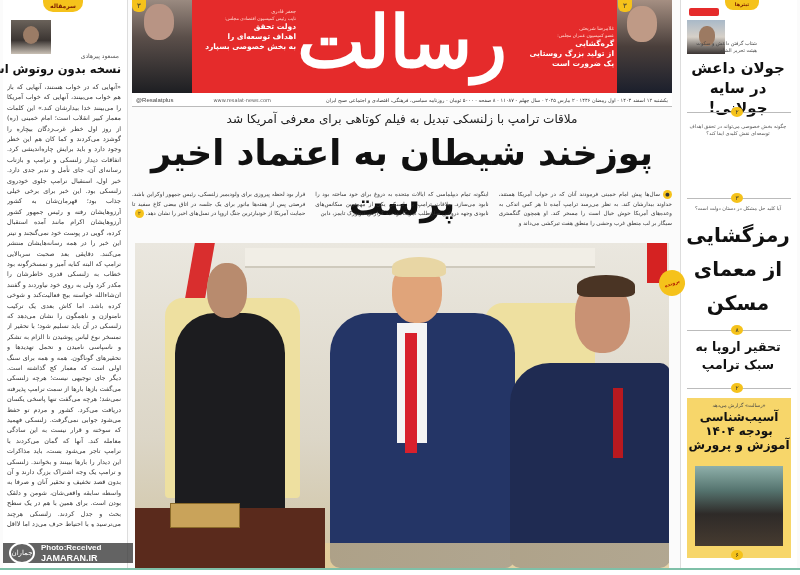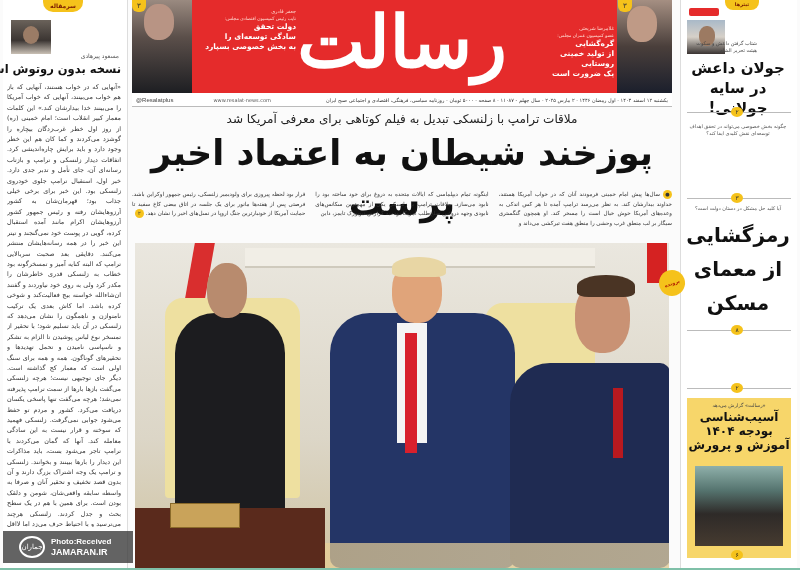--- a/index.html
+++ b/index.html
@@ -9,21 +9,21 @@
   .page { position: absolute; left: 0; top: 0; width: 800px; height: 575px; background: #fbfbfb; }
 
   
   .col-left { position: absolute; left: 3px; top: 0; width: 125px; height: 575px; background: #fff; border-right: 1px solid #ddd; direction: rtl; }
   .tab-badge { position: absolute; top: 0; left: 40px; width: 40px; height: 12px; background: #f5c21b; border-radius: 0 0 10px 10px; font-size: 6px; font-weight: bold; color: #7a1a00; text-align: center; line-height: 11px; }
   .author-photo { position: absolute; top: 20px; left: 8px; width: 40px; height: 34px; background: linear-gradient(180deg, #6a625a 0%, #3b3532 60%, #c9c0b5 100%); }
   .author-photo::after { content: ""; position: absolute; left: 12px; top: 6px; width: 16px; height: 18px; border-radius: 50%; background: #9b7c66; }
   .author-name { position: absolute; top: 52px; right: 8px; font-size: 6px; color: #555; }
   .editorial-title { position: absolute; top: 62px; right: 6px; left: 4px; font-size: 11.5px; font-weight: bold; text-align: right; white-space: nowrap; }
   .editorial-body { position: absolute; top: 82px; right: 6px; left: 4px; height: 445px; font-size: 6.4px; line-height: 10.4px; color: #333; text-align: justify; overflow: hidden; }
-  .watermark { position: absolute; left: 0; bottom: 12px; width: 130px; height: 32px; background: rgba(60,60,60,0.8); color: #fff; direction: ltr; display: flex; align-items: center; gap: 6px; padding-left: 16px; }
+  .watermark { position: absolute; left: 0; bottom: 12px; width: 130px; height: 20px; background: rgba(60,60,60,0.8); color: #fff; direction: ltr; display: flex; align-items: center; gap: 6px; padding-left: 6px; }
   .watermark-logo { width: 26px; height: 22px; border: 2px solid #fff; border-radius: 50%; font-size: 7px; text-align: center; line-height: 18px; }
   .watermark-text { font-size: 8px; line-height: 10px; font-family: "Liberation Sans", sans-serif; font-weight: bold; }
   .watermark-text b { display: block; font-size: 9px; }
 
   
   .masthead { position: absolute; left: 132px; top: 0; width: 540px; height: 93px; background: #e52b2b; overflow: hidden; }
   .mh-photo-left { position: absolute; left: 0; top: 0; width: 60px; height: 93px; background: linear-gradient(180deg, #9a8a80 0%, #5b4f4a 40%, #1d1e22 100%); }
   .mh-photo-left::before { content: ""; position: absolute; left: 12px; top: 4px; width: 30px; height: 36px; border-radius: 45%; background: #b89484; }
   .mh-photo-right { position: absolute; right: 0; top: 0; width: 55px; height: 93px; background: linear-gradient(180deg, #a58f82 0%, #4a3f3b 50%, #1b1f2c 100%); }
   .mh-photo-right::before { content: ""; position: absolute; left: 10px; top: 6px; width: 30px; height: 36px; border-radius: 45%; background: #bf9a86; }
@@ -101,29 +101,29 @@
 
 <div class="page">
 
   <div class="masthead">
     <div class="mh-photo-left"></div>
     <div class="page-num" style="left:0;">۳</div>
     <div class="mh-quote-left">
       <div class="q-name">جعفر قادری</div>
       <div class="q-role">نایب رئیس کمیسیون اقتصادی مجلس:</div>
       <div class="q-text">دولت تحقق</div>
-      <div class="q-text">سادگی توسعه‌ای را</div>
+      <div class="q-text">اهداف توسعه‌ای را</div>
       <div class="q-text">به بخش خصوصی بسپارد</div>
     </div>
     <div class="logo">رسالت</div>
     <div class="mh-quote-right">
       <div class="q-name">غلامرضا شریعتی</div>
       <div class="q-role">عضو کمیسیون عمران مجلس:</div>
       <div class="q-text">گره‌گشایی</div>
-      <div class="q-text">از تولید خمینی روستایی</div>
+      <div class="q-text">از تولید بزرگ روستایی</div>
       <div class="q-text">یک ضرورت است</div>
     </div>
     <div class="mh-photo-right"></div>
     <div class="page-num" style="right:40px;">۳</div>
   </div>
 
   <div class="info-bar">
     <span class="info-handle">@Resalatplus</span>
     <span class="info-site">www.resalat-news.com</span>
     <span class="info-date">یکشنبه ۱۲ اسفند ۱۴۰۳ - اول رمضان ۱۴۴۶ - ۲ مارس ۲۰۲۵ - سال چهلم - ۱۱۰۸۷ - ۸ صفحه - ۵۰۰۰ تومان - روزنامه سیاسی، فرهنگی، اقتصادی و اجتماعی صبح ایران</span>
@@ -195,20 +195,21 @@
     <div class="r-lead2">چگونه بخش خصوصی می‌تواند در تحقق اهداف توسعه‌ای نقش کلیدی ایفا کند؟</div>
     <div class="r-sep" style="top:198px;"></div>
     <div class="r-num" style="top:193px;">۳</div>
 
     <div class="r-lead3">آیا کلید حل مشکل در دستان دولت است؟</div>
     <div class="r-title3">رمزگشایی از معمای مسکن</div>
     <div class="r-badge">پرونده</div>
     <div class="r-sep" style="top:330px;"></div>
     <div class="r-num" style="top:325px;">۸</div>
 
+    <div class="r-title4">تحقیر اروپا به سبک ترامپ</div>
     <div class="r-sep" style="top:388px;"></div>
     <div class="r-num" style="top:383px;">۲</div>
 
     <div class="r-box">
       <div class="r-box-lead">«رسالت» گزارش می‌دهد</div>
       <div class="r-box-title">آسیب‌شناسی بودجه ۱۴۰۴ آموزش و پرورش</div>
       <div class="r-box-photo"></div>
       <div class="r-box-num">۶</div>
     </div>
   </div>

